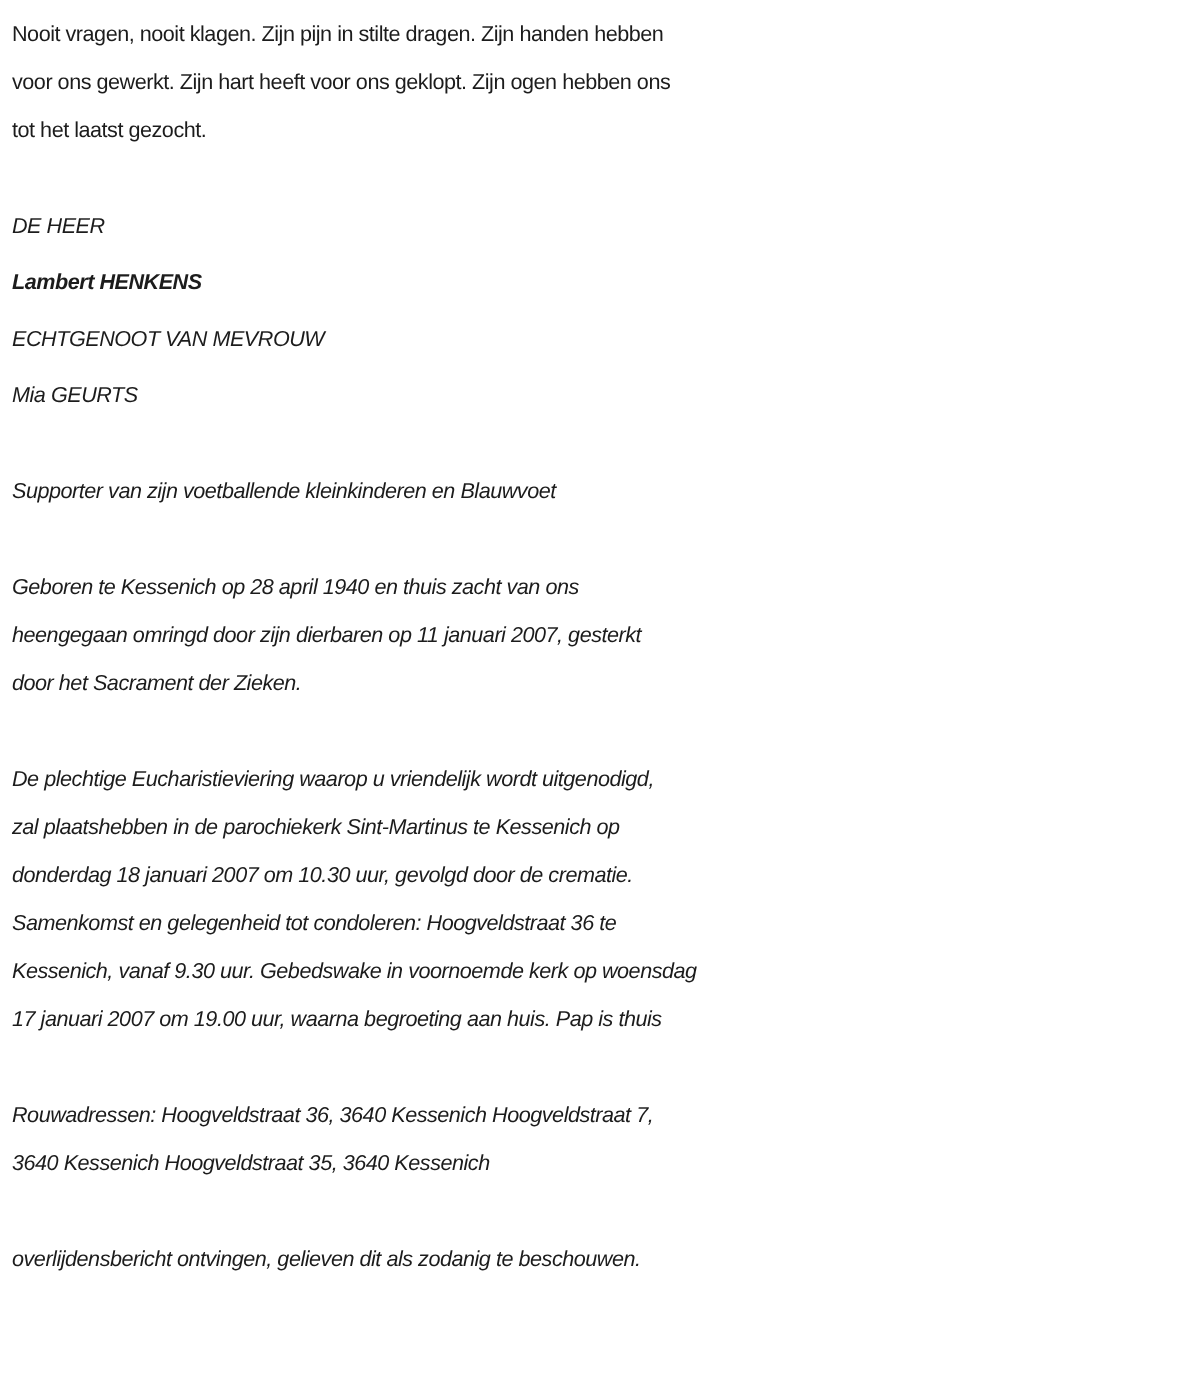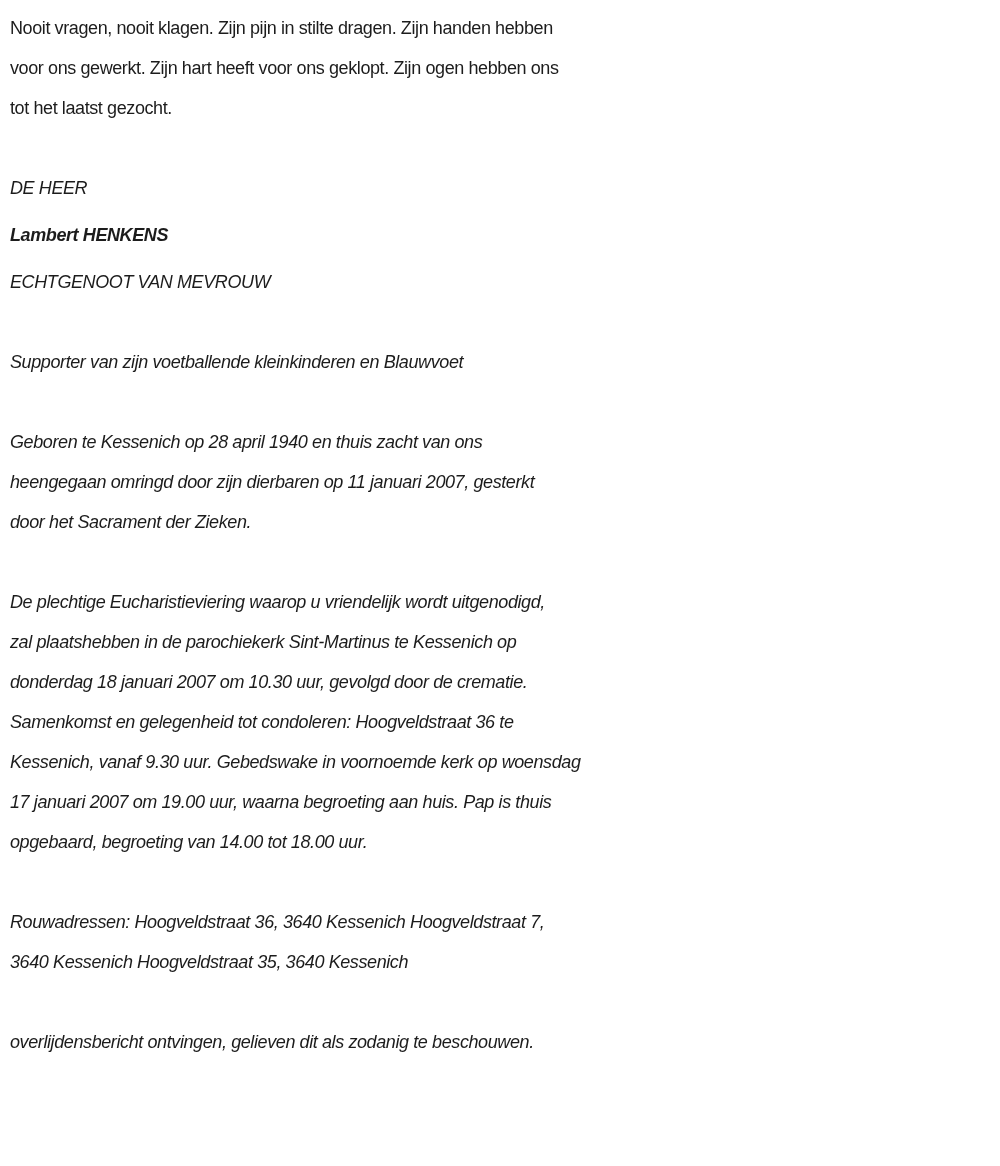--- a/index.html
+++ b/index.html
@@ -45,40 +45,40 @@
   <div class="section">
     <div class="line">Nooit vragen, nooit klagen. Zijn pijn in stilte dragen. Zijn handen hebben</div>
     <div class="line">voor ons gewerkt. Zijn hart heeft voor ons geklopt. Zijn ogen hebben ons</div>
     <div class="line">tot het laatst gezocht.</div>
   </div>
 
   <div class="section">
     <div class="line header-line">DE HEER</div>
     <div class="line header-line bold">Lambert HENKENS</div>
     <div class="line header-line">ECHTGENOOT VAN MEVROUW</div>
+    <div class="line header-line">Mia GEURTS</div>
   </div>
 
   <div class="section">
     <div class="line">Supporter van zijn voetballende kleinkinderen en Blauwvoet</div>
   </div>
 
   <div class="section">
     <div class="line">Geboren te Kessenich op 28 april 1940 en thuis zacht van ons</div>
     <div class="line">heengegaan omringd door zijn dierbaren op 11 januari 2007, gesterkt</div>
     <div class="line">door het Sacrament der Zieken.</div>
   </div>
 
   <div class="section">
     <div class="line">De plechtige Eucharistieviering waarop u vriendelijk wordt uitgenodigd,</div>
     <div class="line">zal plaatshebben in de parochiekerk Sint-Martinus te Kessenich op</div>
     <div class="line">donderdag 18 januari 2007 om 10.30 uur, gevolgd door de crematie.</div>
     <div class="line">Samenkomst en gelegenheid tot condoleren: Hoogveldstraat 36 te</div>
     <div class="line">Kessenich, vanaf 9.30 uur. Gebedswake in voornoemde kerk op woensdag</div>
     <div class="line">17 januari 2007 om 19.00 uur, waarna begroeting aan huis. Pap is thuis</div>
-    <div class="line">opgebaard, begroeting van 14.00 tot 18.00 uur.</div>
   </div>
 
   <div class="section">
     <div class="line">Rouwadressen: Hoogveldstraat 36, 3640 Kessenich Hoogveldstraat 7,</div>
     <div class="line">3640 Kessenich Hoogveldstraat 35, 3640 Kessenich</div>
   </div>
 
   <div class="section">
     <div class="line">overlijdensbericht ontvingen, gelieven dit als zodanig te beschouwen.</div>
   </div>

